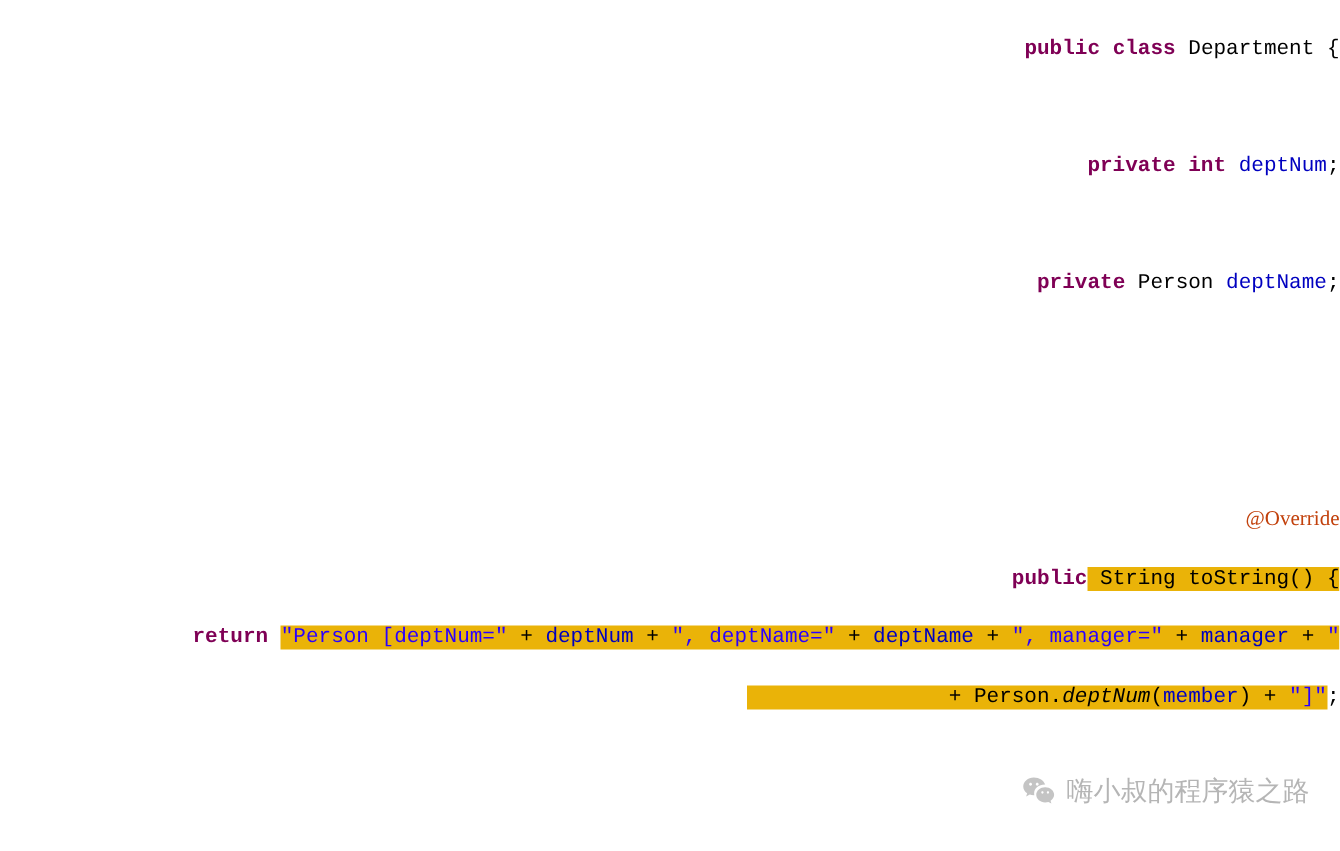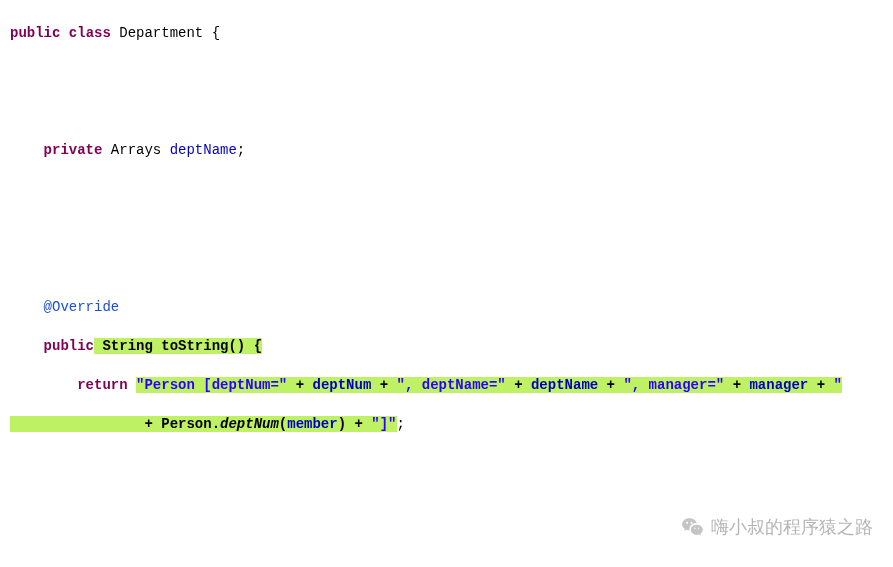--- a/index.html
+++ b/index.html
@@ -15,29 +15,29 @@
     overflow: hidden;
     position: relative;
   }
   .code-container {
     padding: 4px 0 4px 10px;
     white-space: pre;
   }
   .line {
     display: block;
     min-height: 19.6px;
+    text-align: right;
   }
   .kw { color: #7f0055; font-weight: bold; }
   .field { color: #0000c0; }
   .str { color: #2a00ff; }
-  .ann { color: #1d4ed8; }
+  .ann { color: #c2410c; font-family: Liberation Serif, serif; }
   .static-method { font-style: italic; }
   .sel {
-    background-color: #bef264;
-    font-weight: bold;
+    background-color: #eab308;
   }
   .watermark {
     position: absolute;
     right: 20px;
     bottom: 25px;
     color: rgba(120,120,120,0.55);
     font-family: "Microsoft YaHei", sans-serif;
     font-size: 18px;
     display: flex;
     align-items: center;
@@ -52,22 +52,23 @@
     opacity: 0.55;
   }
   .watermark-icon svg { fill: rgba(120,120,120,0.8); }
 </style>
 </head>
 <body>
 
 <div class="code-container">
 <span class="line"><span class="kw">public</span> <span class="kw">class</span><span> Department {</span></span>
 <span class="line"> </span>
+<span class="line">    <span class="kw">private</span> <span class="kw">int</span> <span class="field">deptNum</span>;</span>
 <span class="line"> </span>
-<span class="line">    <span class="kw">private</span><span> Arrays </span><span class="field">deptName</span>;</span>
+<span class="line">    <span class="kw">private</span><span> Person </span><span class="field">deptName</span>;</span>
 <span class="line"> </span>
 <span class="line"> </span>
 <span class="line"> </span>
 <span class="line">    <span class="ann">@Override</span></span>
 <span class="line">    <span class="kw">public</span><span class="sel"> String toString() {</span></span>
 <span class="line">        <span class="kw">return</span> <span class="sel"><span class="str">"Person [deptNum="</span><span> + </span><span class="field">deptNum</span><span> + </span><span class="str">", deptName="</span><span> + </span><span class="field">deptName</span><span> + </span><span class="str">", manager="</span><span> + </span><span class="field">manager</span><span> + </span><span class="str">"</span></span></span>
 <span class="line"><span class="sel"><span>                + Person.</span><span class="static-method">deptNum</span><span>(</span><span class="field">member</span><span>) + </span><span class="str">"]"</span></span><span>;</span></span>
 
 
 

